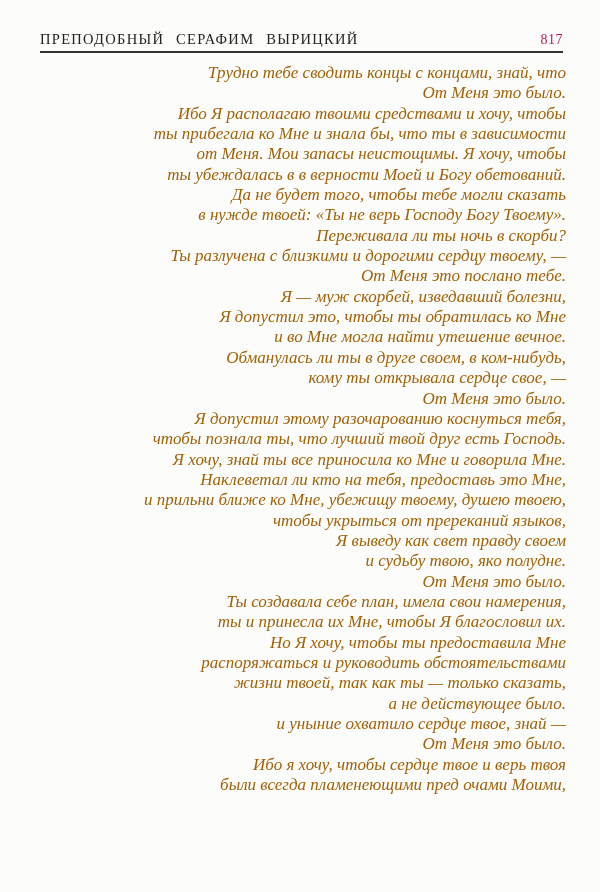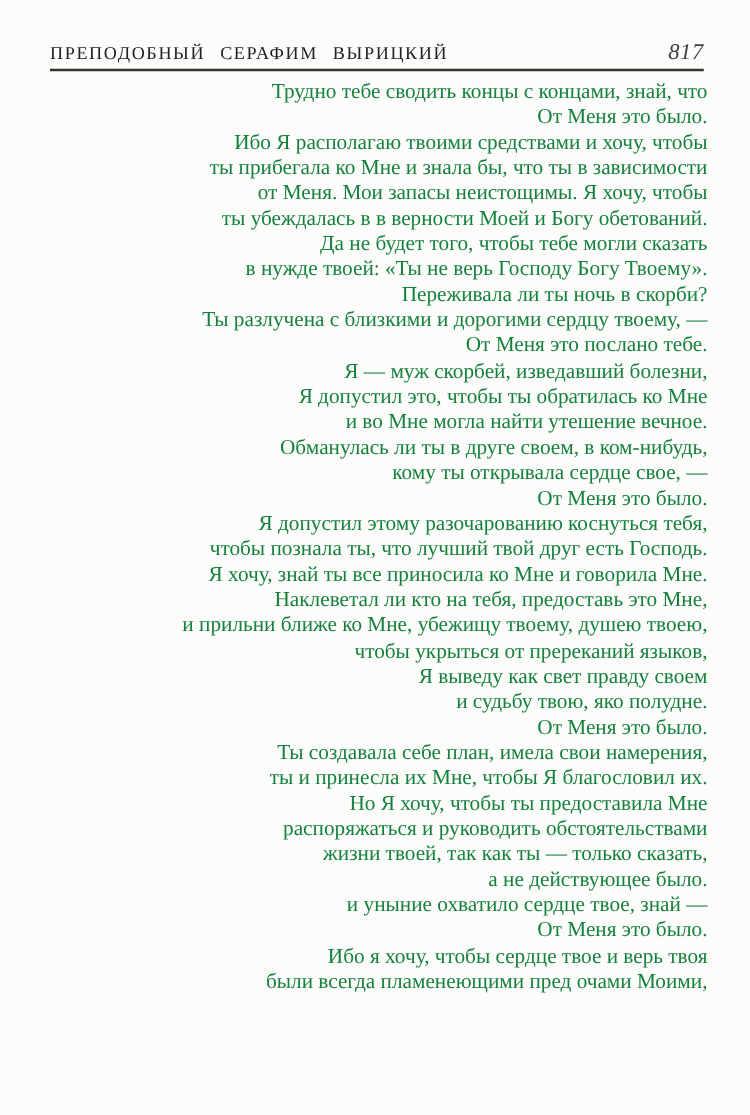--- a/index.html
+++ b/index.html
@@ -33,36 +33,36 @@
     padding-bottom: 3px;
   }
   .header-title {
     font-size: 14.5px;
     letter-spacing: 1.3px;
     word-spacing: 7px;
     white-space: nowrap;
     color: #242220;
   }
   .page-number {
-    font-size: 18px;
+    font-size: 14px;
     letter-spacing: 0.5px;
-    color: #404040;
-    font-style: italic;
+    color: #be185d;
   }
   .text-body {
     position: absolute;
     left: 61px;
     top: 63px;
     right: 34px;
   }
   .text-line {
     font-size: 17px;
     line-height: 20.35px;
     white-space: nowrap;
-    color: #15803d;
+    color: #a16207;
+    font-style: italic;
   }
 </style>
 </head>
 <body>
 
 <div class="page">
   <div class="running-header">
     <span class="header-title">ПРЕПОДОБНЫЙ СЕРАФИМ ВЫРИЦКИЙ</span>
     <span class="page-number">817</span>
   </div>

